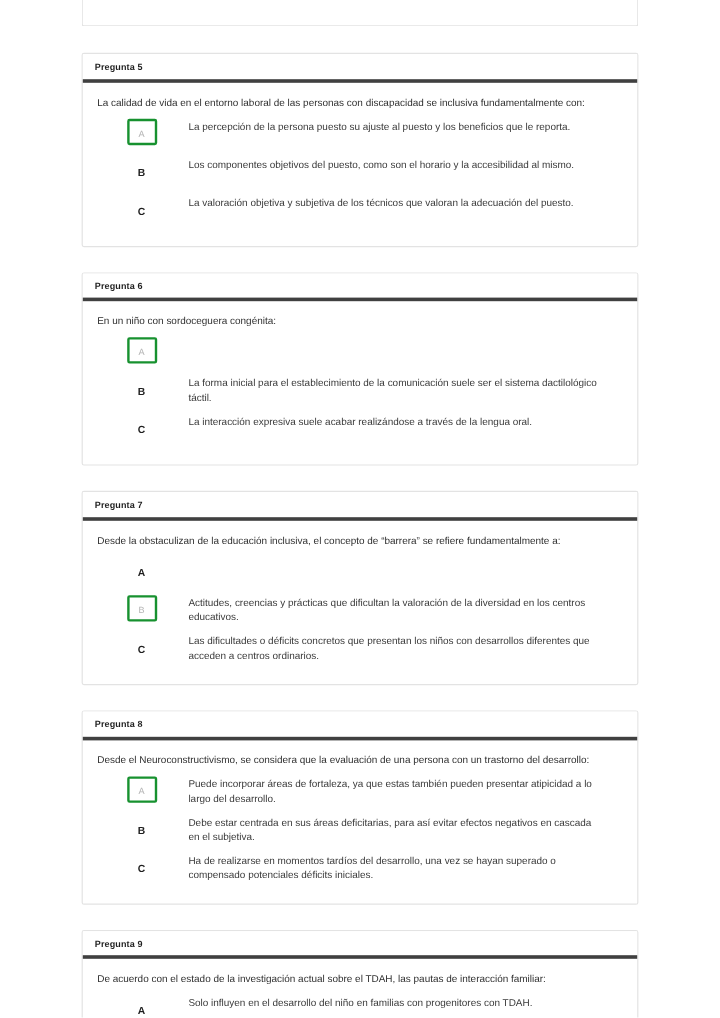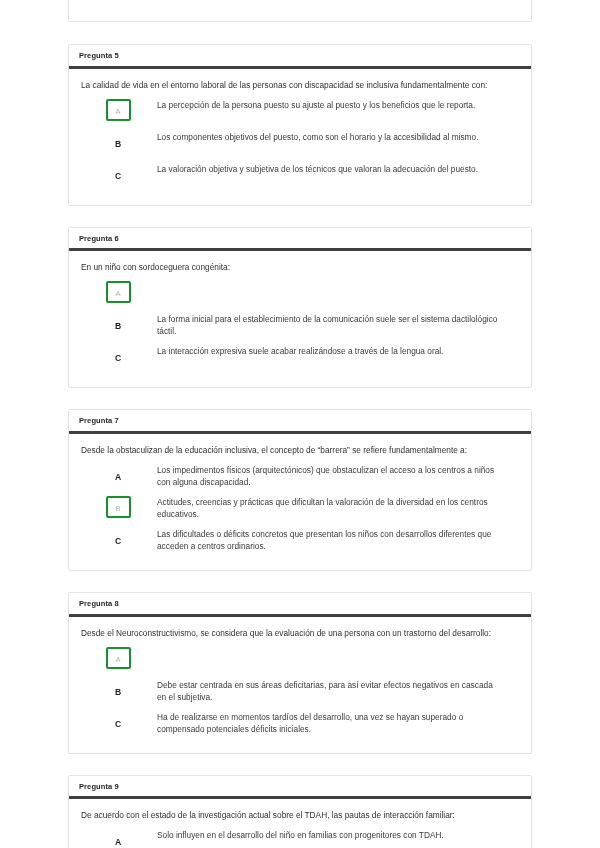--- a/index.html
+++ b/index.html
@@ -175,21 +175,20 @@
       <div class="qcard">
         <div class="qcard-header">
           <div class="qcard-header-label">Pregunta 7</div>
         </div>
         <div class="qcard-body">
           <p class="question-stem">Desde la obstaculizan de la educación inclusiva, el concepto de “barrera” se refiere fundamentalmente a:</p>
           <div class="option-row">
             <div class="option-letter-wrap">
               <div class="option-letter">A</div>
             </div>
-            <div class="option-text">Los impedimentos físicos (arquitectónicos) que obstaculizan el acceso a los centros a niños con alguna discapacidad.</div>
           </div>
           <div class="option-row">
             <div class="option-letter-wrap">
               <div class="option-letter selected">B</div>
             </div>
             <div class="option-text">Actitudes, creencias y prácticas que dificultan la valoración de la diversidad en los centros educativos.</div>
           </div>
           <div class="option-row">
             <div class="option-letter-wrap">
               <div class="option-letter">C</div>
@@ -201,20 +200,21 @@
       <div class="qcard">
         <div class="qcard-header">
           <div class="qcard-header-label">Pregunta 8</div>
         </div>
         <div class="qcard-body">
           <p class="question-stem">Desde el Neuroconstructivismo, se considera que la evaluación de una persona con un trastorno del desarrollo:</p>
           <div class="option-row">
             <div class="option-letter-wrap">
               <div class="option-letter selected">A</div>
             </div>
+            <div class="option-text">Puede incorporar áreas de fortaleza, ya que estas también pueden presentar atipicidad a lo largo del desarrollo.</div>
           </div>
           <div class="option-row">
             <div class="option-letter-wrap">
               <div class="option-letter">B</div>
             </div>
             <div class="option-text">Debe estar centrada en sus áreas deficitarias, para así evitar efectos negativos en cascada en el subjetiva.</div>
           </div>
           <div class="option-row">
             <div class="option-letter-wrap">
               <div class="option-letter">C</div>

